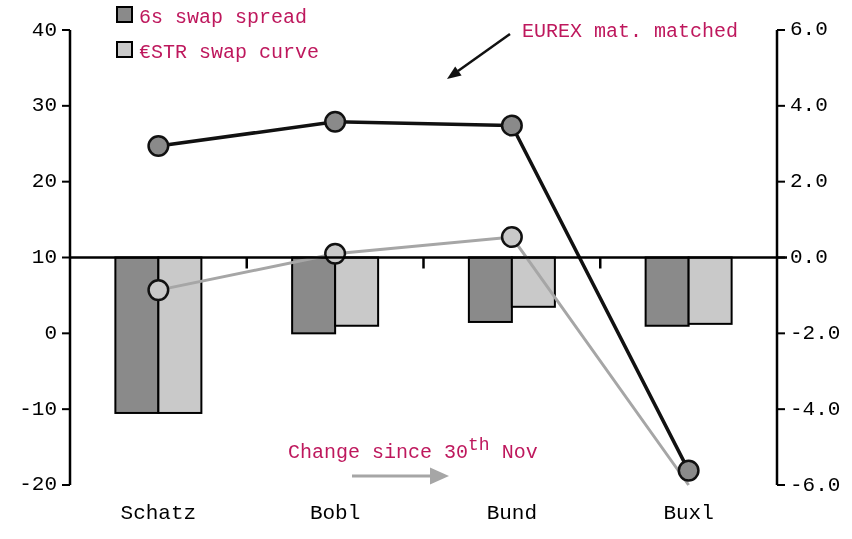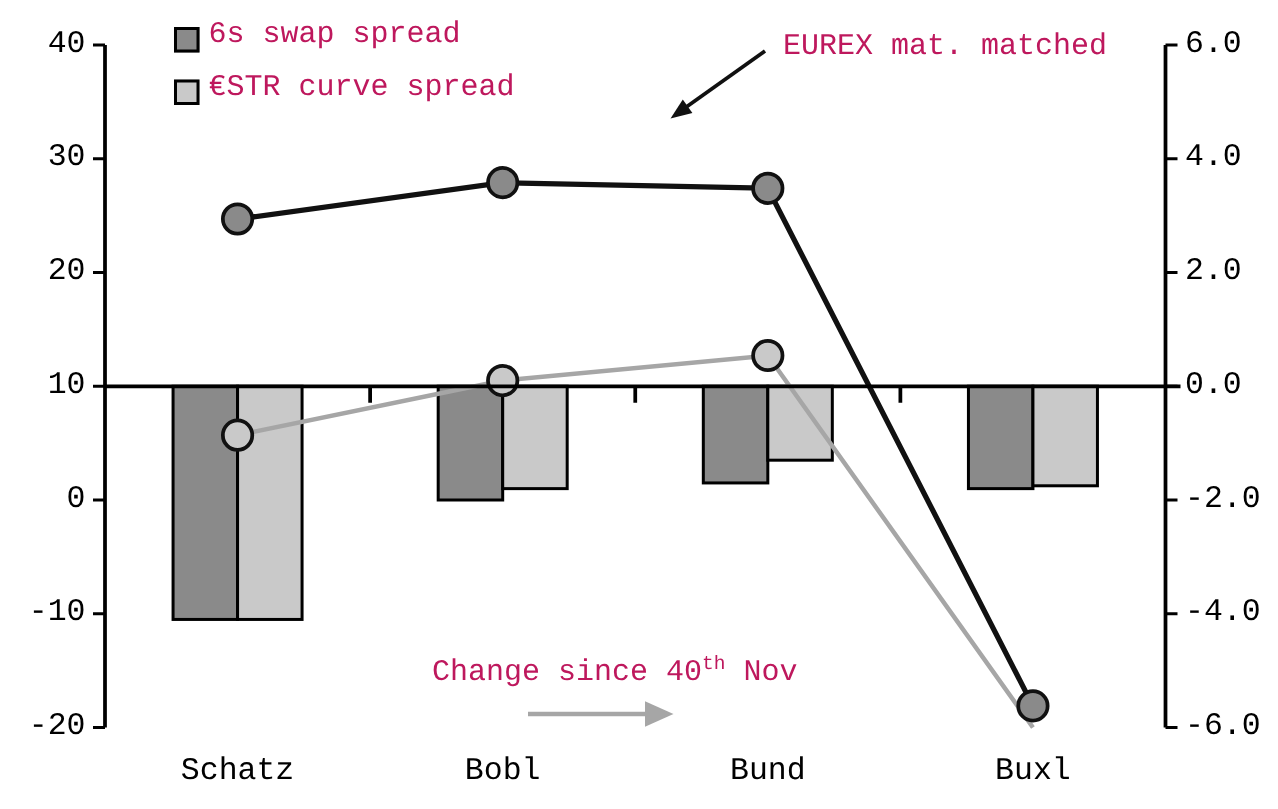--- a/index.html
+++ b/index.html
@@ -6,26 +6,26 @@
   .figure{
     position:relative;
     width:849px;height:539px;
     background:#ffffff;
     font-family:Liberation Mono, monospace;
     color:#be185d;
     overflow:hidden;
   }
   .figure svg{position:absolute;left:0;top:0;}
   .legend{position:absolute;left:116px;top:6px;}
-  .legend-row{display:flex;align-items:flex-end;height:29px;margin-bottom:6px;}
+  .legend-row{display:flex;align-items:flex-start;height:29px;margin-bottom:6px;}
   .swatch{width:13px;height:13px;border:2px solid #000;margin-right:6px;flex:none;}
   .legend-label{font-size:20px;white-space:nowrap;}
   .curve-note{position:absolute;left:522px;top:16px;font-size:20px;line-height:31px;white-space:nowrap;}
   .change-note{position:absolute;left:288px;top:435px;width:232px;text-align:center;font-size:20px;white-space:nowrap;}
-  .change-note sup{font-size:13px;}
+  .change-note sup{font-size:18px;}
   .axis-label{font-size:21px;fill:#000;}
   .cat-label{font-size:21px;fill:#000;}
 </style>
 </head>
 <body>
 
 <div class="figure">
 
   <svg id="chart-svg" width="852" height="539" viewBox="0 0 852 539">
     <g id="gen-bars">
@@ -103,25 +103,25 @@
     </g>
   </svg>
 
   <div class="legend">
     <div class="legend-row">
       <span class="swatch" style="background: rgb(138, 138, 138);"></span>
       <span class="legend-label">6s swap spread</span>
     </div>
     <div class="legend-row">
       <span class="swatch" style="background: rgb(201, 201, 201);"></span>
-      <span class="legend-label">€STR curve spread</span>
+      <span class="legend-label">€STR swap curve</span>
     </div>
   </div>
 
   <div class="curve-note">
     <div>EUREX mat. matched</div>
   </div>
 
   <div class="change-note">
-    <span>Change since 40</span><sup>th</sup><span> Nov</span>
+    <span>Change since 30</span><sup>th</sup><span> Nov</span>
   </div>
 
 </div>
 
 </body></html>

